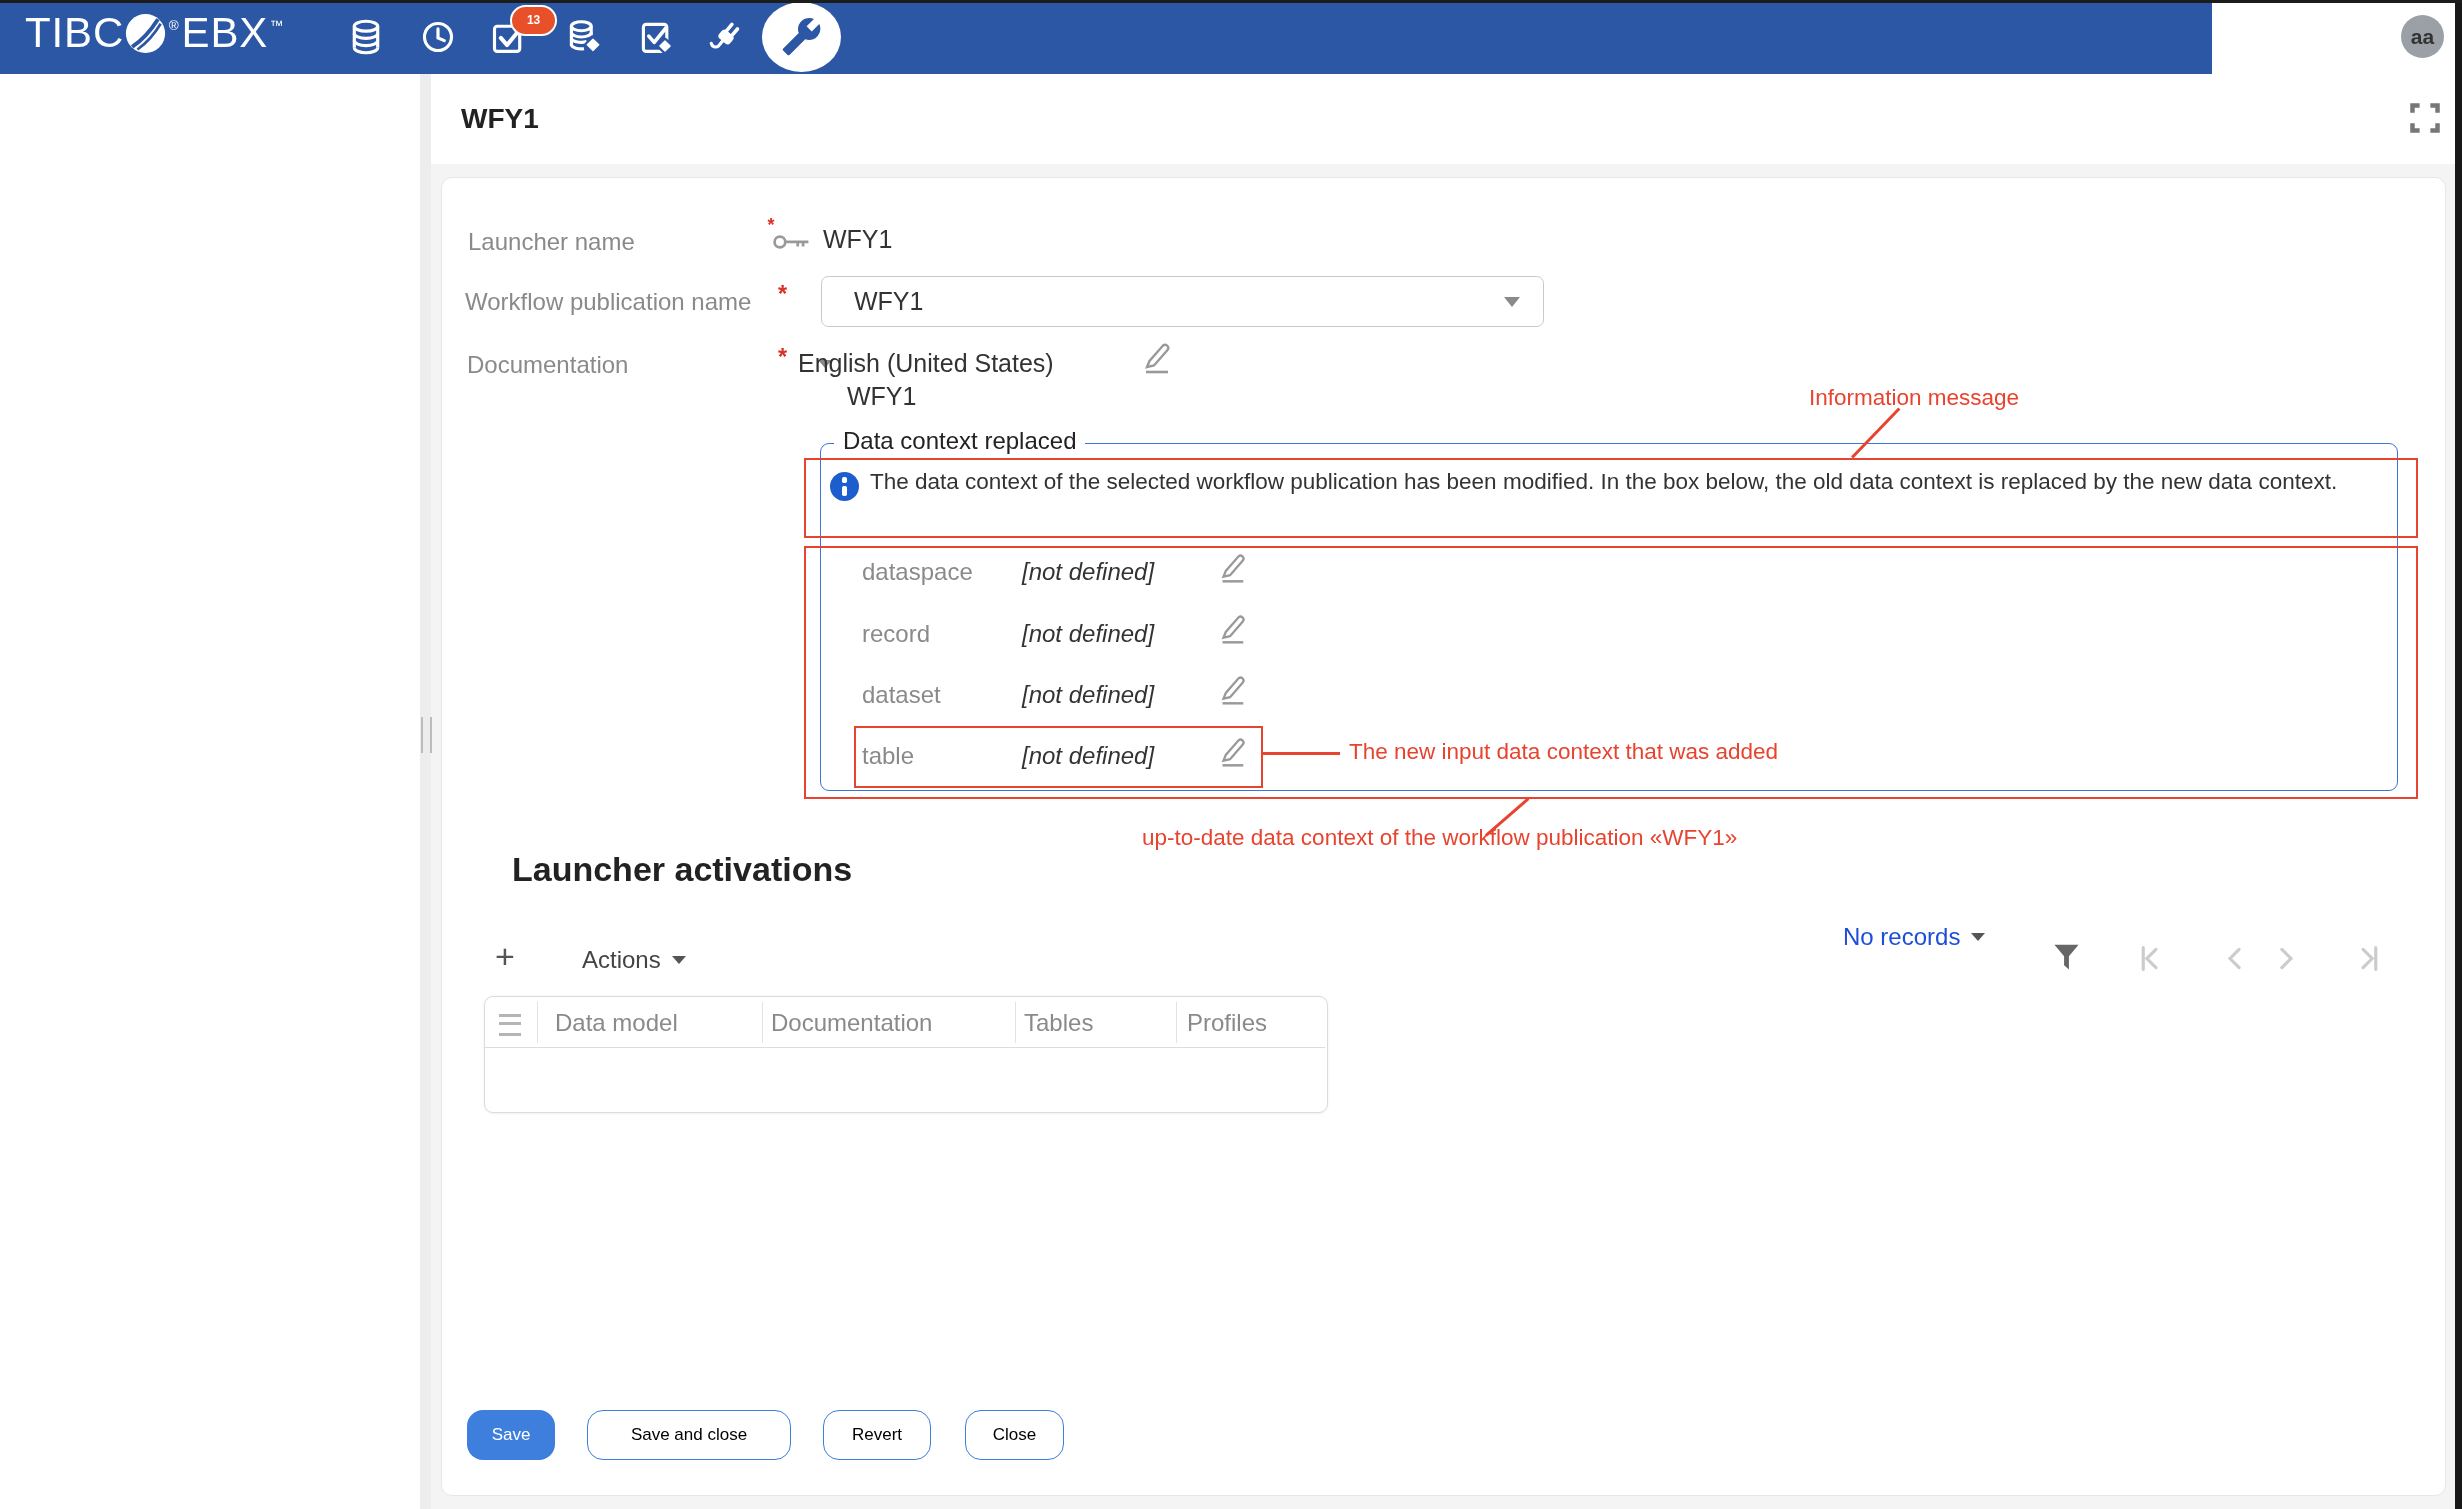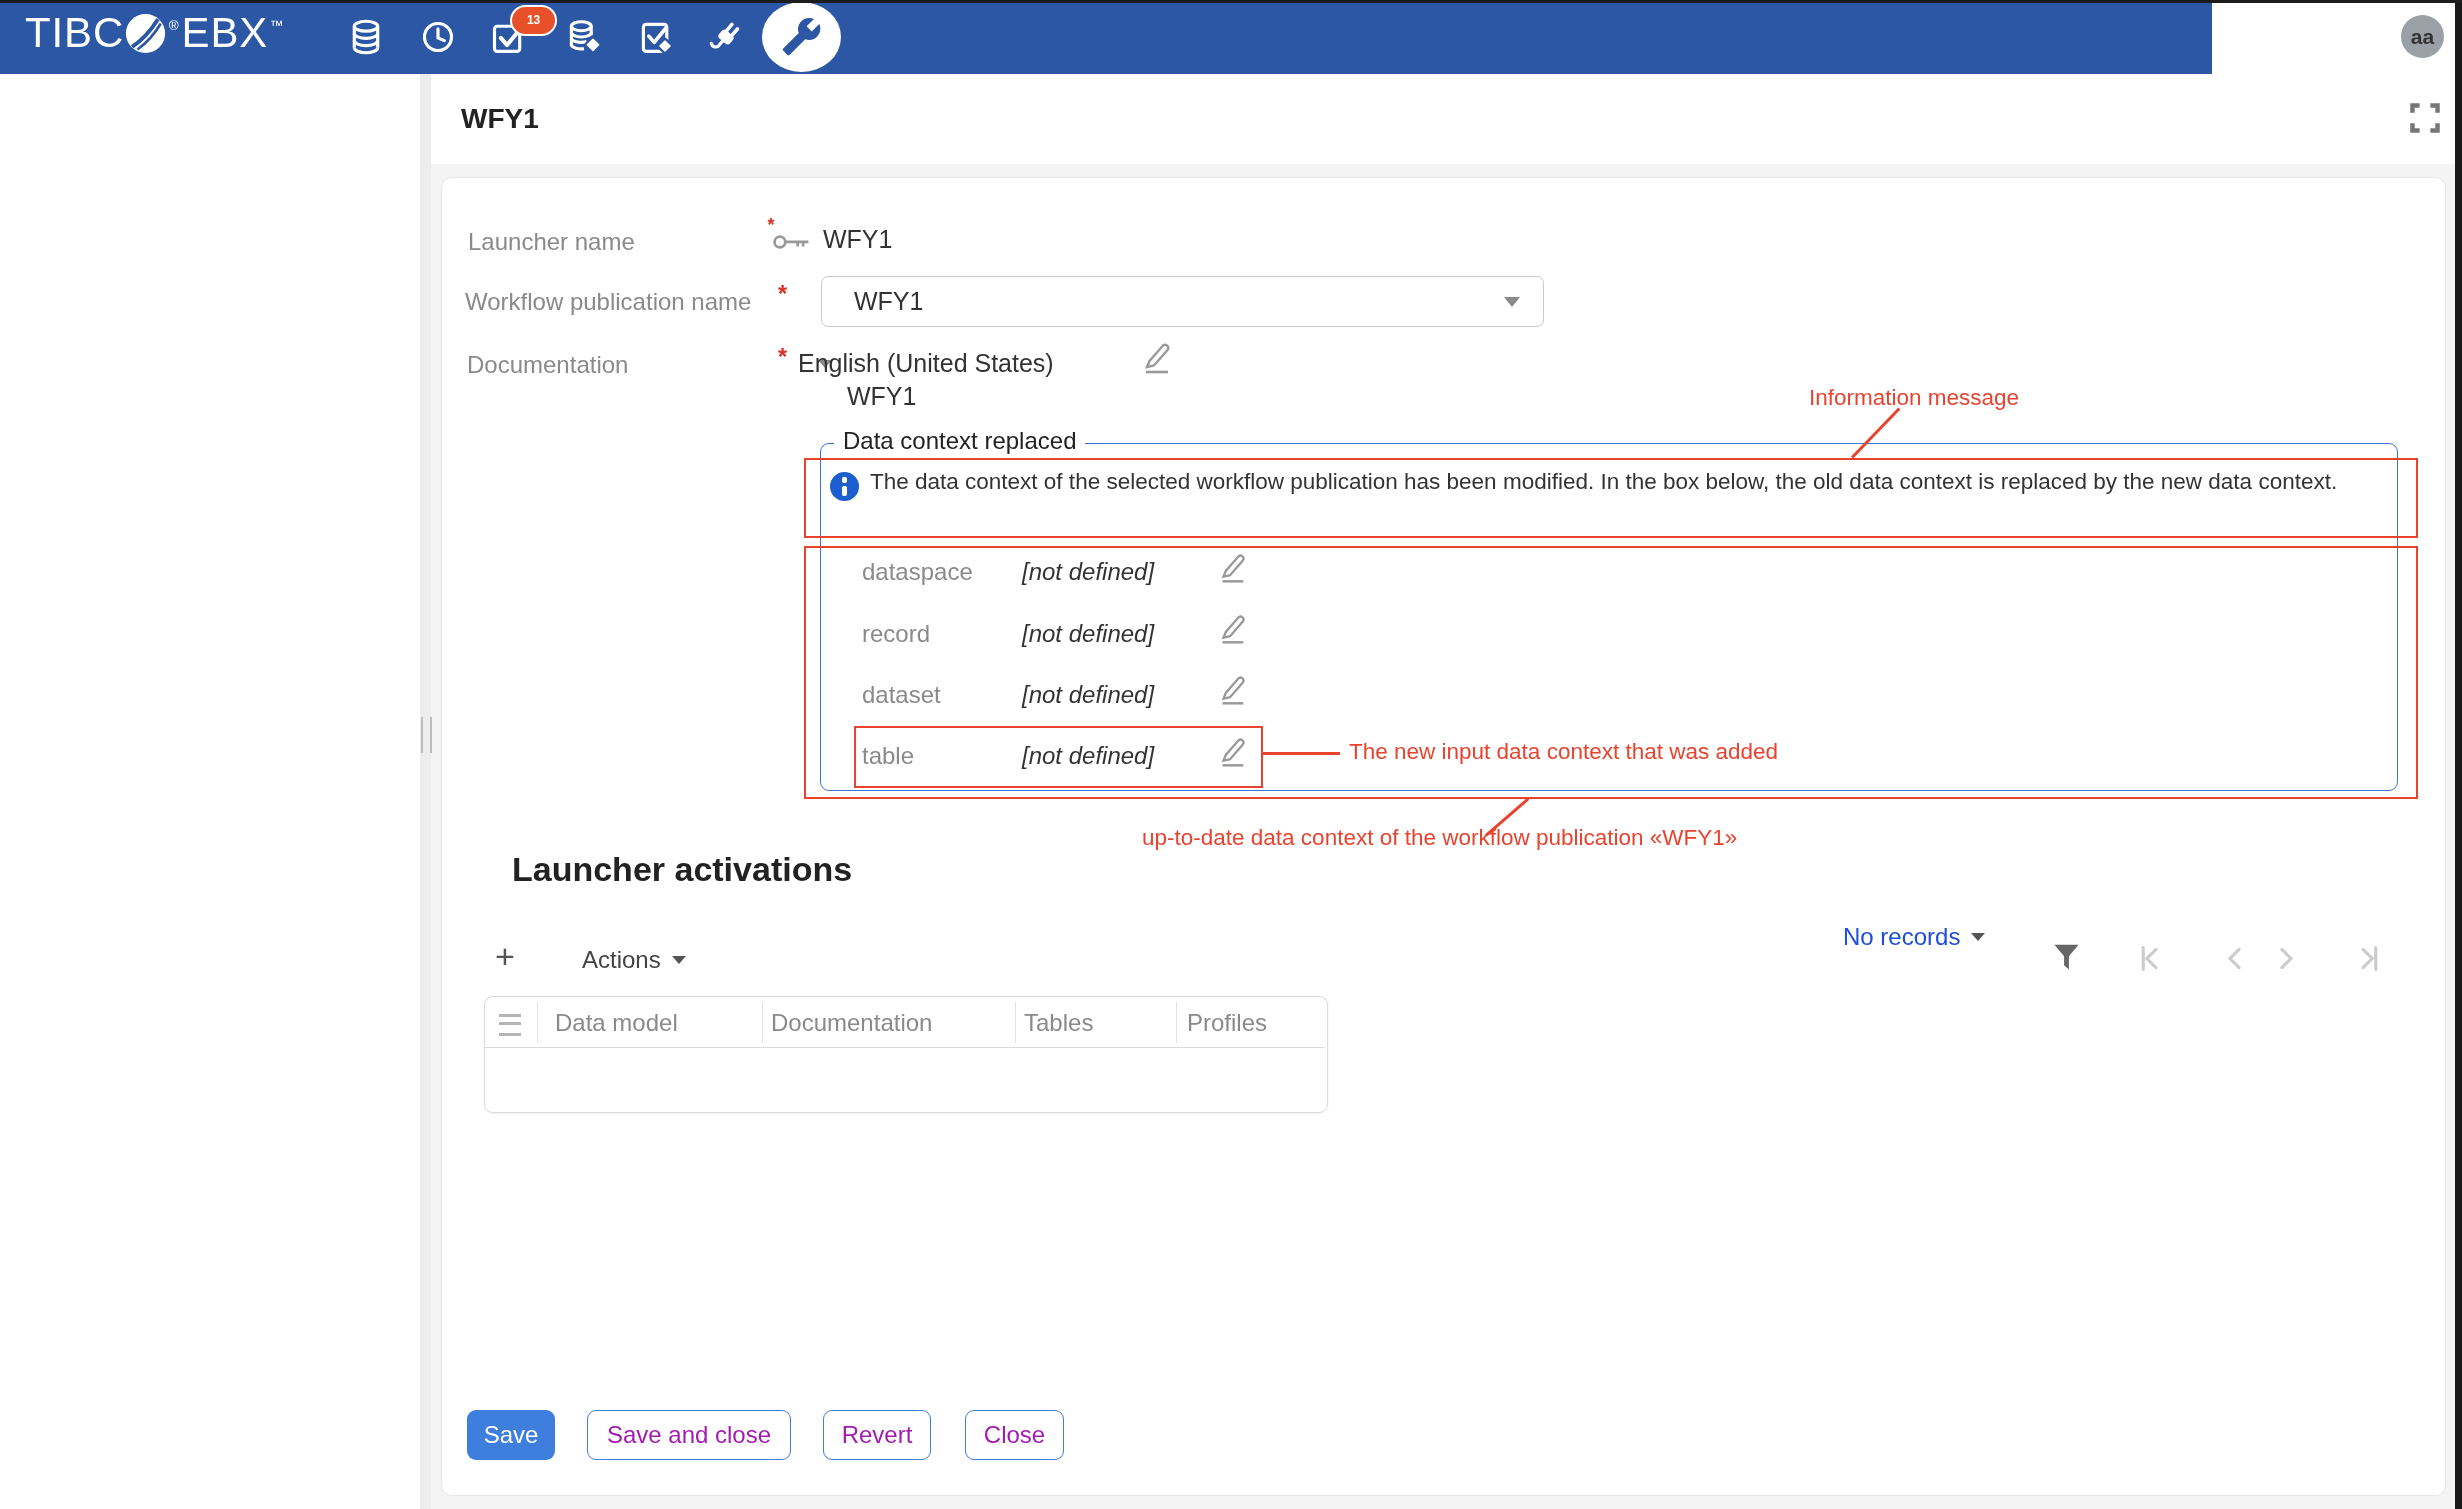--- a/index.html
+++ b/index.html
@@ -77,24 +77,24 @@
   .grid{left:484px;top:996px;width:842px;height:115px;background:#fff;border:0.9px solid #dcdcdc;border-radius:9px;
         box-shadow:0 0.9px 2.7px rgba(0,0,0,.06);}
   .grid-head-div{top:1002px;width:0.9px;height:41px;background:#e3e3e3;}
   .grid-hline{left:485px;top:1047px;width:840px;height:0.9px;background:#dcdcdc;}
   .col-h{top:1009px;font-size:24px;color:#8a8a8a;}
   .empty{left:484px;top:1068px;width:842px;text-align:center;font-size:24px;font-style:italic;color:#333;}
   .burger{left:499px;top:1014px;width:21.6px;height:16px;border-top:3.2px solid #b5b5b5;border-bottom:3.2px solid #b5b5b5;}
   .burger::before{content:"";position:absolute;left:0;top:5px;width:21.6px;height:3.2px;background:#b5b5b5;}
 
   
-  .btn{top:1410px;height:50px;border-radius:9px;font-size:24px;display:flex;align-items:center;justify-content:center;
+  .btn{top:1410px;height:50px;border-radius:16px;font-size:17px;display:flex;align-items:center;justify-content:center;
        box-sizing:border-box;cursor:pointer;}
   .btn.primary{background:#3e7edd;color:#fff;border:none;}
-  .btn.secondary{background:#fff;color:#a21caf;border:1.8px solid #3e7edd;}
+  .btn.secondary{background:#fff;color:#000000;border:1.8px solid #3e7edd;}
 
   .rstrip{left:2455px;top:0;width:7.2px;height:1509px;background:#181818;z-index:50;}
   svg{display:block;}
 </style>
 </head>
 <body>
 
 <div class="stage">
 
   <div class="abs main-bg"></div>

